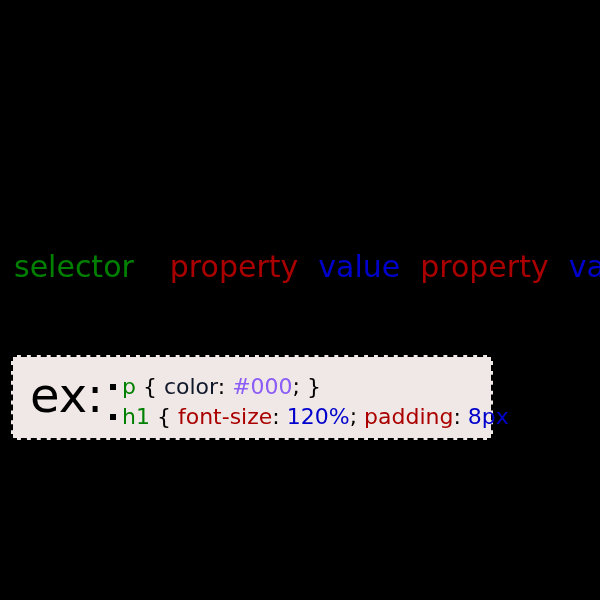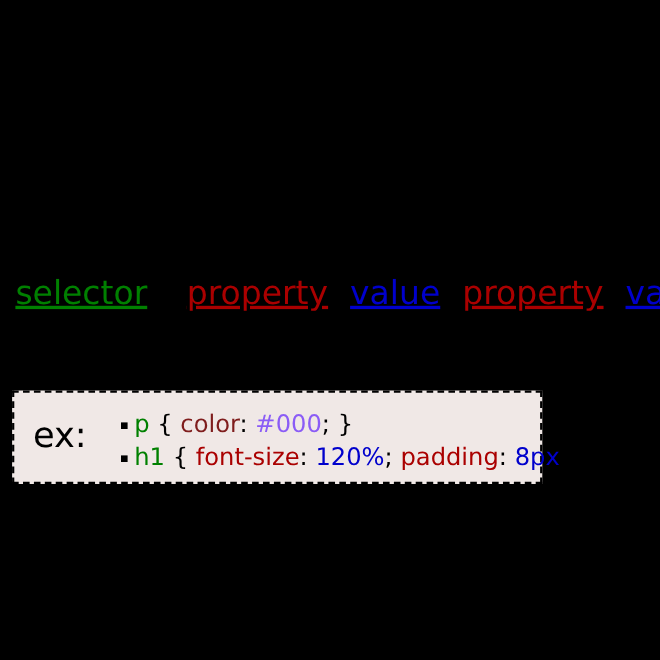--- a/index.html
+++ b/index.html
@@ -34,21 +34,20 @@
     width: 640px;
     height: 46px;
     white-space: nowrap;
     font-size: 30px;
     line-height: 46px;
     letter-spacing: 0px;
   }
   .legend-term {
     display: inline-block;
     vertical-align: top;
-    text-decoration: underline;
   }
   .legend-gap-lg { display: inline-block; width: 36px; }
   .legend-gap-sm { display: inline-block; width: 20px; }
 
   
   #example-box {
     position: absolute;
     left: 11px;
     top: 355px;
     width: 482px;
@@ -62,21 +61,21 @@
   #example-inner {
     position: relative;
     width: 100%;
     height: 100%;
   }
 
   #ex-label {
     position: absolute;
     left: 17px;
     top: 7px;
-    font-size: 32px;
+    font-size: 48px;
     line-height: 62px;
     color: #000000;
     white-space: nowrap;
   }
 
   #code-list {
     position: absolute;
     left: 97px;
     top: 15px;
     margin: 0;
@@ -108,19 +107,19 @@
 <body>
 
 <div id="slide">
 
   <div id="legend-row"><span class="legend-term" style="color: rgb(0, 128, 0);">selector</span><span class="legend-gap-lg"></span><span class="legend-term" style="color: rgb(170, 0, 0);">property</span><span class="legend-gap-sm"></span><span class="legend-term" style="color: rgb(0, 0, 204);">value</span><span class="legend-gap-sm"></span><span class="legend-term" style="color: rgb(170, 0, 0);">property</span><span class="legend-gap-sm"></span><span class="legend-term" style="color: rgb(0, 0, 204);">value</span></div>
 
   <div id="example-box">
     <div id="example-inner">
       <div id="ex-label">ex:</div>
       <ul id="code-list">
-          <li><span class="tok" style="color: rgb(0, 128, 0);">p</span><span class="tok" style="color: rgb(0, 0, 0);"> { </span><span class="tok" style="color: #7f1d1d;">color</span><span class="tok" style="color: rgb(0, 0, 0);">: </span><span class="tok" style="color: #8b5cf6;">#000</span><span class="tok" style="color: rgb(0, 0, 0);">; }</span></li>
+          <li><span class="tok" style="color: rgb(0, 128, 0);">p</span><span class="tok" style="color: rgb(0, 0, 0);"> { </span><span class="tok" style="color: #0f172a;">color</span><span class="tok" style="color: rgb(0, 0, 0);">: </span><span class="tok" style="color: #8b5cf6;">#000</span><span class="tok" style="color: rgb(0, 0, 0);">; }</span></li>
           <li><span class="tok" style="color: rgb(0, 128, 0);">h1</span><span class="tok" style="color: rgb(0, 0, 0);"> { </span><span class="tok" style="color: rgb(170, 0, 0);">font-size</span><span class="tok" style="color: rgb(0, 0, 0);">: </span><span class="tok" style="color: rgb(0, 0, 204);">120%</span><span class="tok" style="color: rgb(0, 0, 0);">; </span><span class="tok" style="color: rgb(170, 0, 0);">padding</span><span class="tok" style="color: rgb(0, 0, 0);">: </span><span class="tok" style="color: rgb(0, 0, 204);">8px</span></li>
         </ul>
     </div>
   </div>
 
 </div>
 
 </body></html>

